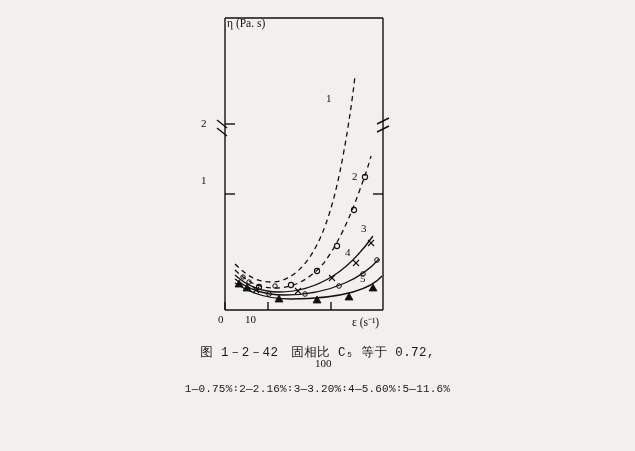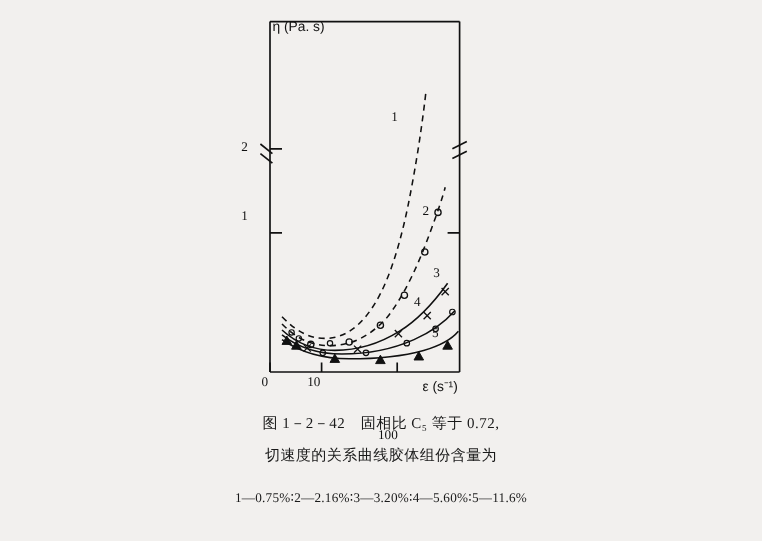--- a/index.html
+++ b/index.html
@@ -28,21 +28,21 @@
     top: 14px;
     width: 178px;
     height: 304px;
   }
   #plot-svg {
     display: block;
   }
   .axis-title {
     position: absolute;
     font-size: 11.5px;
-    font-family: Liberation Sans, sans-serif;
+    font-family: Liberation Serif, serif;
     white-space: nowrap;
     color: #111;
   }
   #y-axis-title {
     left: 227px;
     top: 17px;
   }
   #x-axis-title {
     left: 352px;
     top: 314px;
@@ -66,20 +66,21 @@
     top: 340px;
     width: 635px;
     text-align: center;
   }
   .cap-line {
     font-size: 12.5px;
     line-height: 26px;
     letter-spacing: 0.4px;
     color: #1a1a1a;
     white-space: nowrap;
+    font-family: Liberation Mono, monospace;
   }
   .cap-line.small {
     font-size: 11px;
     letter-spacing: 0.2px;
     margin-top: 10px;
   }
 </style>
 </head>
 <body>
 
@@ -178,28 +179,27 @@
       </g>
     </svg>
   </div>
 
   <div class="axis-title" id="y-axis-title">η (Pa. s)</div>
   <div class="axis-title" id="x-axis-title">ε (s⁻¹)</div>
 
   <div class="tick-label" style="left:201px; top:117px;">2</div>
   <div class="tick-label" style="left:201px; top:174px;">1</div>
   <div class="tick-label" style="left:218px; top:313px;">0</div>
-  <div class="tick-label" style="left:256px; top:313px;">10</div>
+  <div class="tick-label" style="left:245px; top:313px;">10</div>
   <div class="tick-label" style="left:315px; top:313px;margin-top:44px;">100</div>
 
   <div class="curve-label" style="left:326px; top:92px;">1</div>
   <div class="curve-label" style="left:352px; top:170px;">2</div>
   <div class="curve-label" style="left:361px; top:222px;">3</div>
   <div class="curve-label" style="left:345px; top:246px;">4</div>
   <div class="curve-label" style="left:360px; top:272px;">5</div>
 
   <div id="caption">
     <div class="cap-line">图 1－2－42　固相比 C₅ 等于 0.72,</div>
-    <div class="cap-line">切速度的关系曲线胶体组份含量为</div>
     <div class="cap-line small">1—0.75%∶2—2.16%∶3—3.20%∶4—5.60%∶5—11.6%</div>
   </div>
 
 </div>
 
 </body></html>

